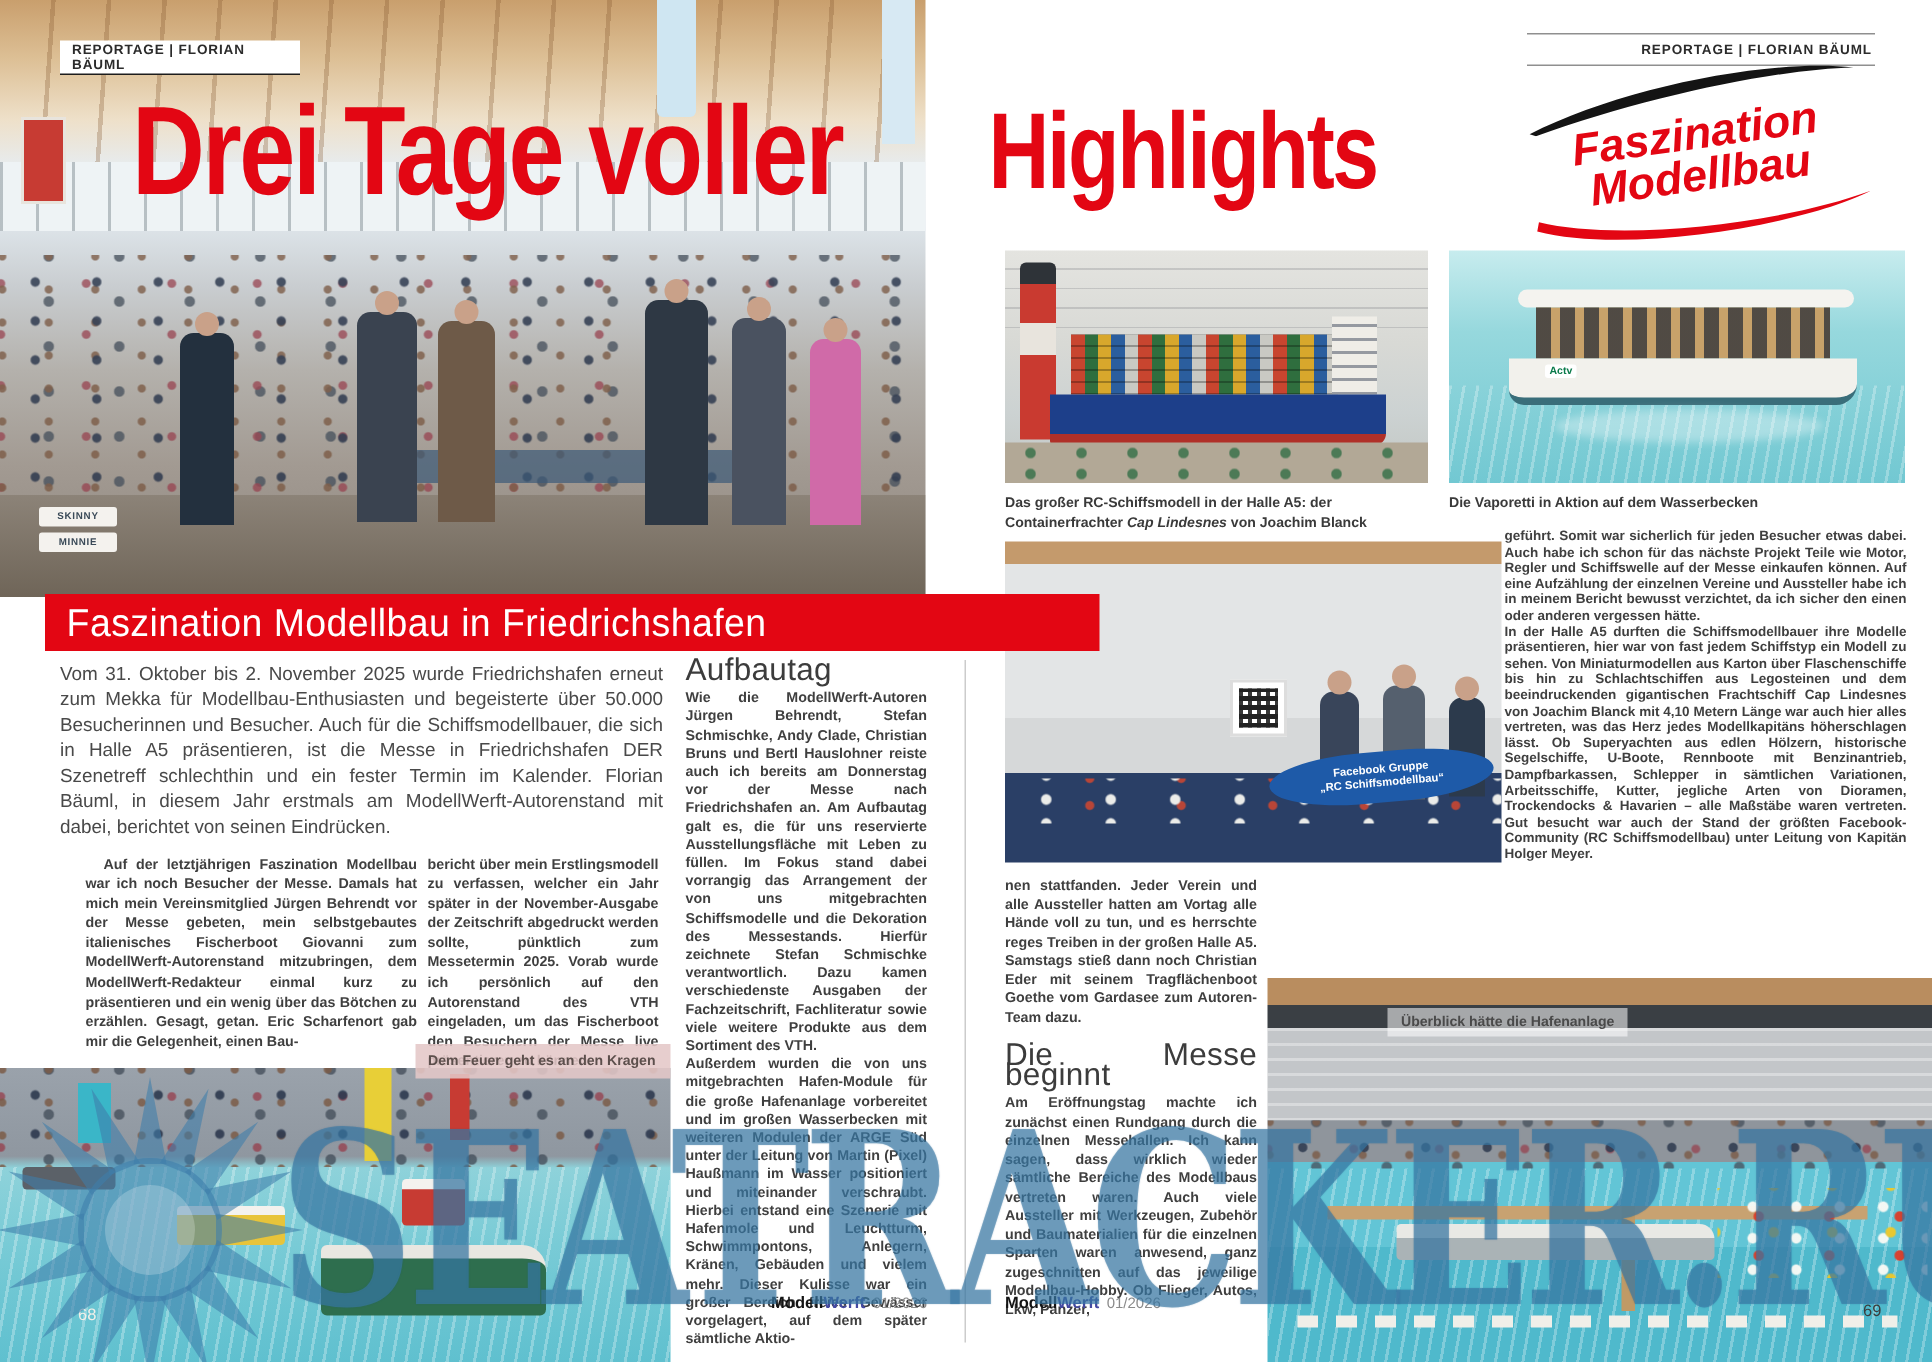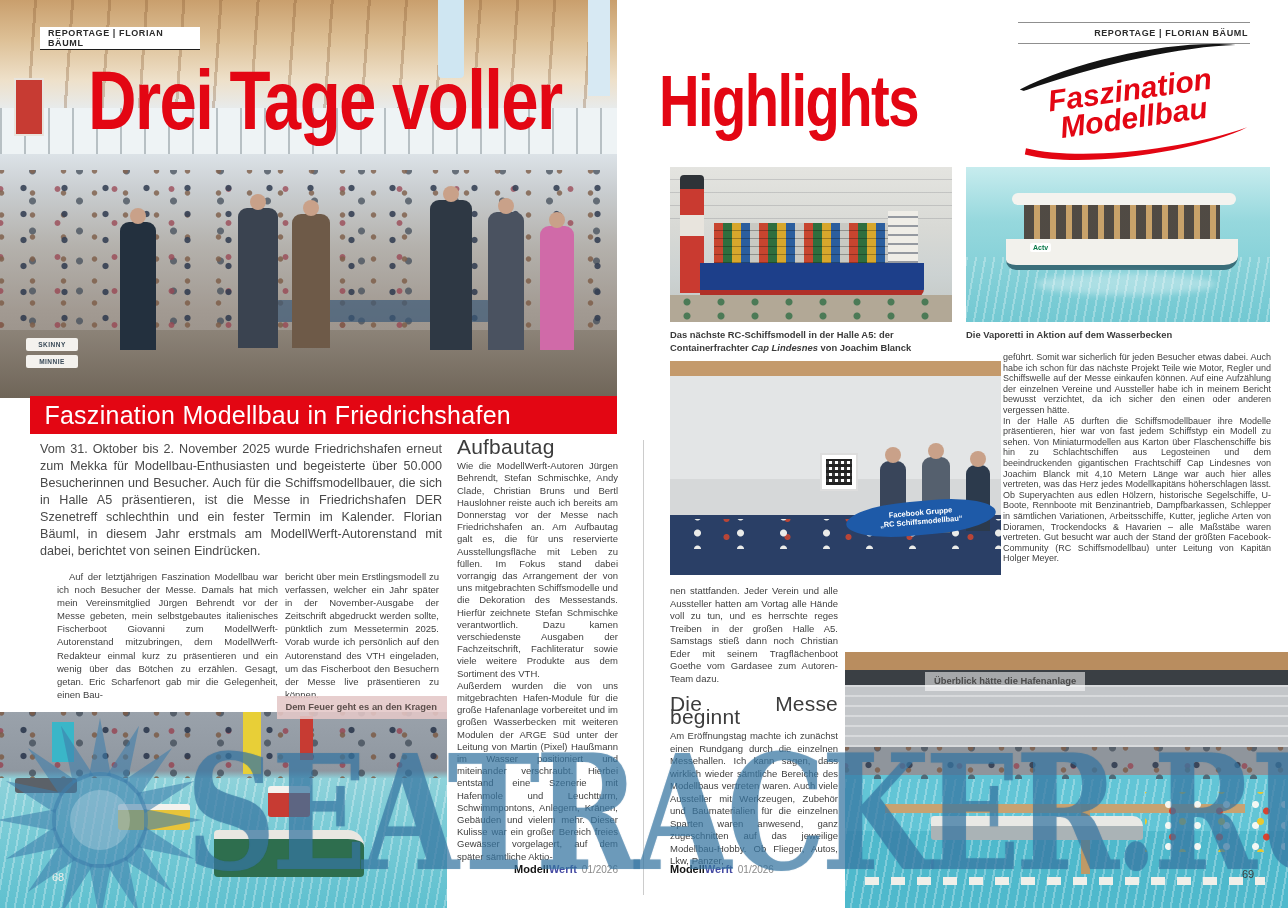--- a/index.html
+++ b/index.html
@@ -1,39 +1,39 @@
 <!DOCTYPE html>
 <html><head>
 <meta charset="utf-8">
 <style>
   html,body{margin:0;padding:0;background:#888;}
   .spread{position:relative;width:1288px;height:908px;background:#ffffff;overflow:hidden;
           font-family:"Liberation Sans",sans-serif;}
   .abs{position:absolute;}
   
   .body-col{font-size:9.5px;line-height:13.1px;color:#3f3f3f;text-align:justify;}
-  .body-col p{margin:0;}
+  .body-col p{margin:0;font-weight:bold;}
   .sec-head{font-size:21px;font-weight:400;color:#3c3c3c;margin:0 0 7px 0;letter-spacing:.2px;}
   .caption{font-size:9.4px;font-weight:bold;color:#3a3a3a;line-height:12.6px;}
   .ital{font-style:italic;}
   
   .kicker-box{left:40px;top:27px;width:152px;height:22px;background:#ffffff;
               border-bottom:1.5px solid #1c1c1c;display:flex;align-items:center;padding-left:8px;
               font-size:9px;font-weight:bold;letter-spacing:.6px;color:#2b2b2b;z-index:6;}
   .kicker-right{left:1018px;top:22px;width:228px;border-top:1px solid #8f8f8f;border-bottom:1px solid #8f8f8f;
                 padding:5px 2px;text-align:right;font-size:9px;font-weight:bold;letter-spacing:.6px;color:#2b2b2b;z-index:6;}
   .headline{color:#e30613;font-weight:bold;letter-spacing:-2px;transform-origin:left top;white-space:nowrap;z-index:6;}
   .hl-left{left:88px;top:52px;font-size:84px;transform:scaleX(.80);}
   .hl-right{left:659px;top:60px;font-size:72px;transform:scaleX(.78);}
   
   .fm-logo{left:1002px;top:50px;width:260px;height:110px;transform:rotate(-8deg);z-index:6;text-align:center;}
   .fm-logo .l1,.fm-logo .l2{font-style:italic;font-weight:bold;color:#e30613;font-size:30px;line-height:.92;white-space:nowrap;}
   .fm-swoosh{display:block;margin:0 auto;}
   
-  .redbar{left:30px;top:396px;width:587px;height:38px;background:#e30613;display:flex;align-items:center;z-index:5;}
+  .redbar{left:30px;top:396px;width:703px;height:38px;background:#e30613;display:flex;align-items:center;z-index:5;}
   .redbar span{color:#ffffff;font-size:26px;font-weight:400;padding-left:15px;letter-spacing:.3px;
                transform:scaleX(.96);transform-origin:left center;white-space:nowrap;}
   
   .intro{left:40px;top:441px;width:402px;font-size:12.6px;line-height:17px;color:#494949;text-align:justify;}
   .col1{left:57px;top:570px;width:221px;}
   .col1 p{text-indent:12px;}
   .col2{left:285px;top:570px;width:154px;}
   .aufb{left:457px;top:440px;width:161px;}
   .aufb p{line-height:12.2px;}
   
@@ -262,21 +262,21 @@
   <div class="abs photo ph-vapo">
     <div class="abs sparkle" style="left:0;top:90px;width:304px;height:65px;"></div>
     <div class="abs vap-roof"></div>
     <div class="abs vap-cabin"></div>
     <div class="abs vap-hull"></div>
     <div class="abs vap-logo">Actv</div>
     <div class="abs vap-reflect"></div>
   </div>
 
   <div class="abs caption cap-container">
-    <span>Das nächste RC-Schiffsmodell in der Halle A5: der Containerfrachter </span><span class="ital">Cap Lindesnes</span><span> von Joachim Blanck</span>
+    <span>Das großer RC-Schiffsmodell in der Halle A5: der Containerfrachter </span><span class="ital">Cap Lindesnes</span><span> von Joachim Blanck</span>
   </div>
   <div class="abs caption cap-vapo">Die Vaporetti in Aktion auf dem Wasserbecken</div>
 
   <div class="abs photo ph-fb">
     <div class="abs fig" style="left:210px;top:100px;width:26px;height:70px;background:#39455a;"></div>
     <div class="abs fig" style="left:252px;top:96px;width:28px;height:76px;background:#55606e;"></div>
     <div class="abs fig" style="left:296px;top:104px;width:24px;height:66px;background:#2c3a4c;"></div>
     <div class="abs qr"></div>
     <div class="abs fb-banner">
       <div>Facebook Gruppe</div>

